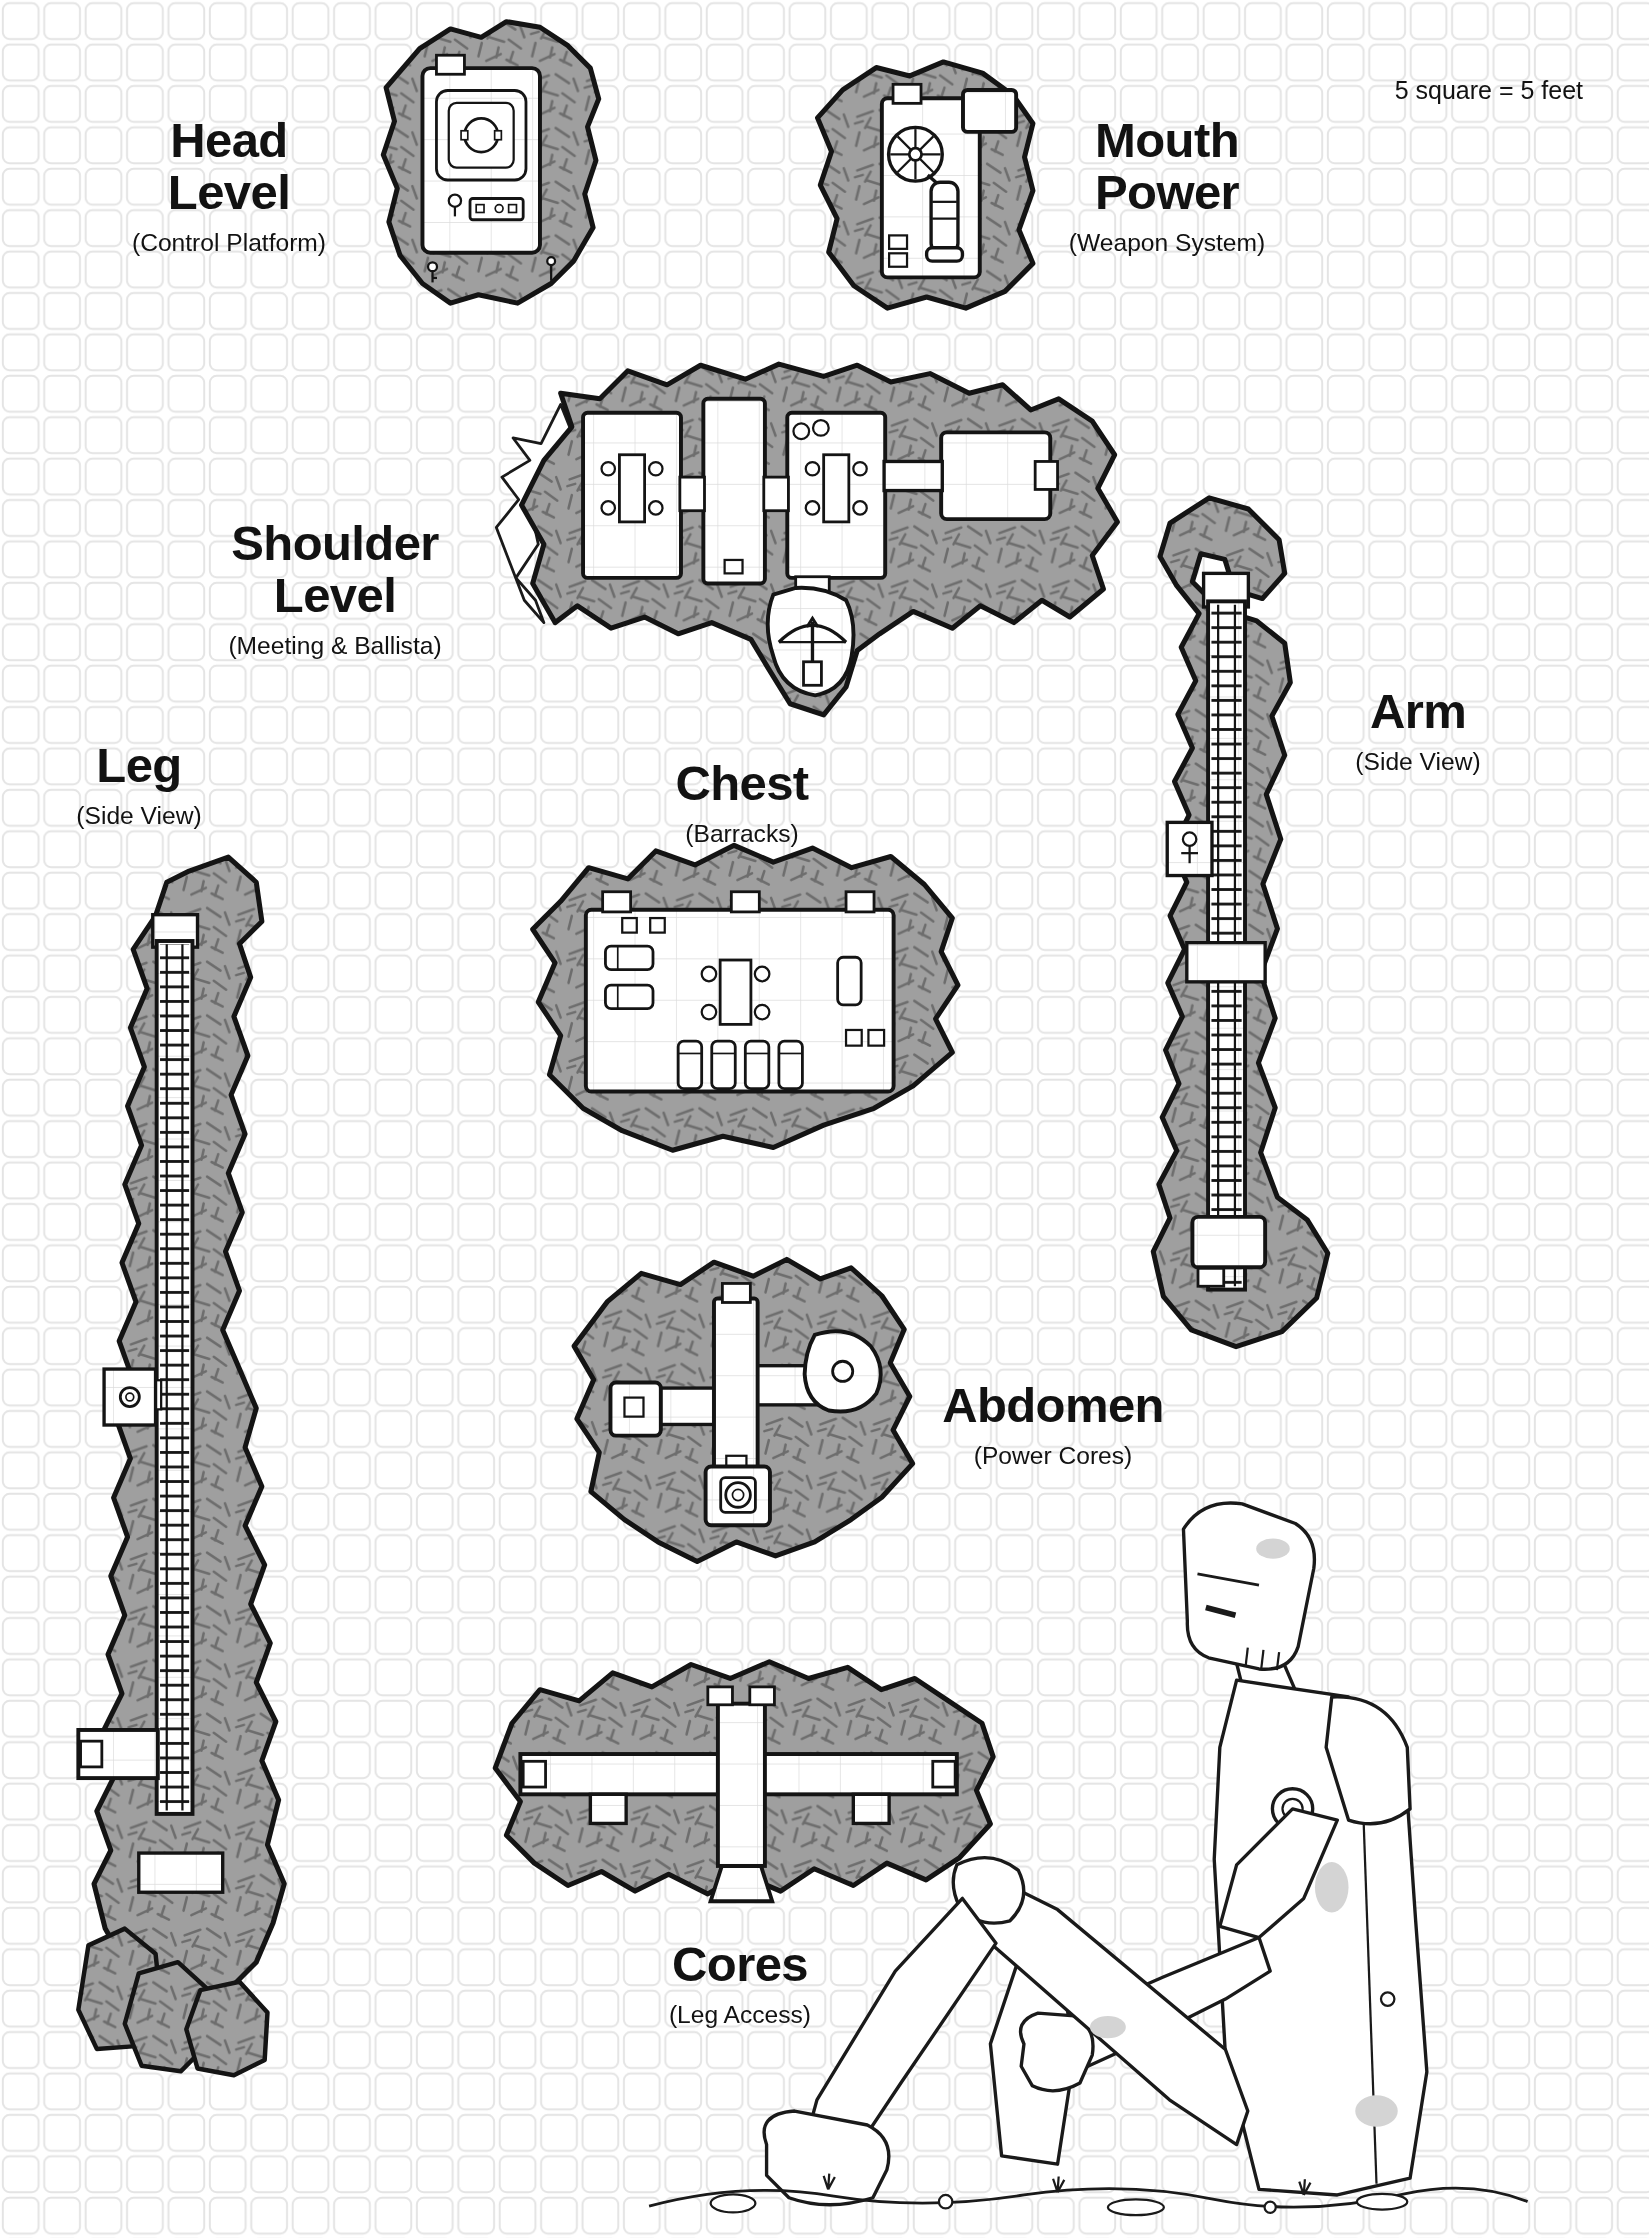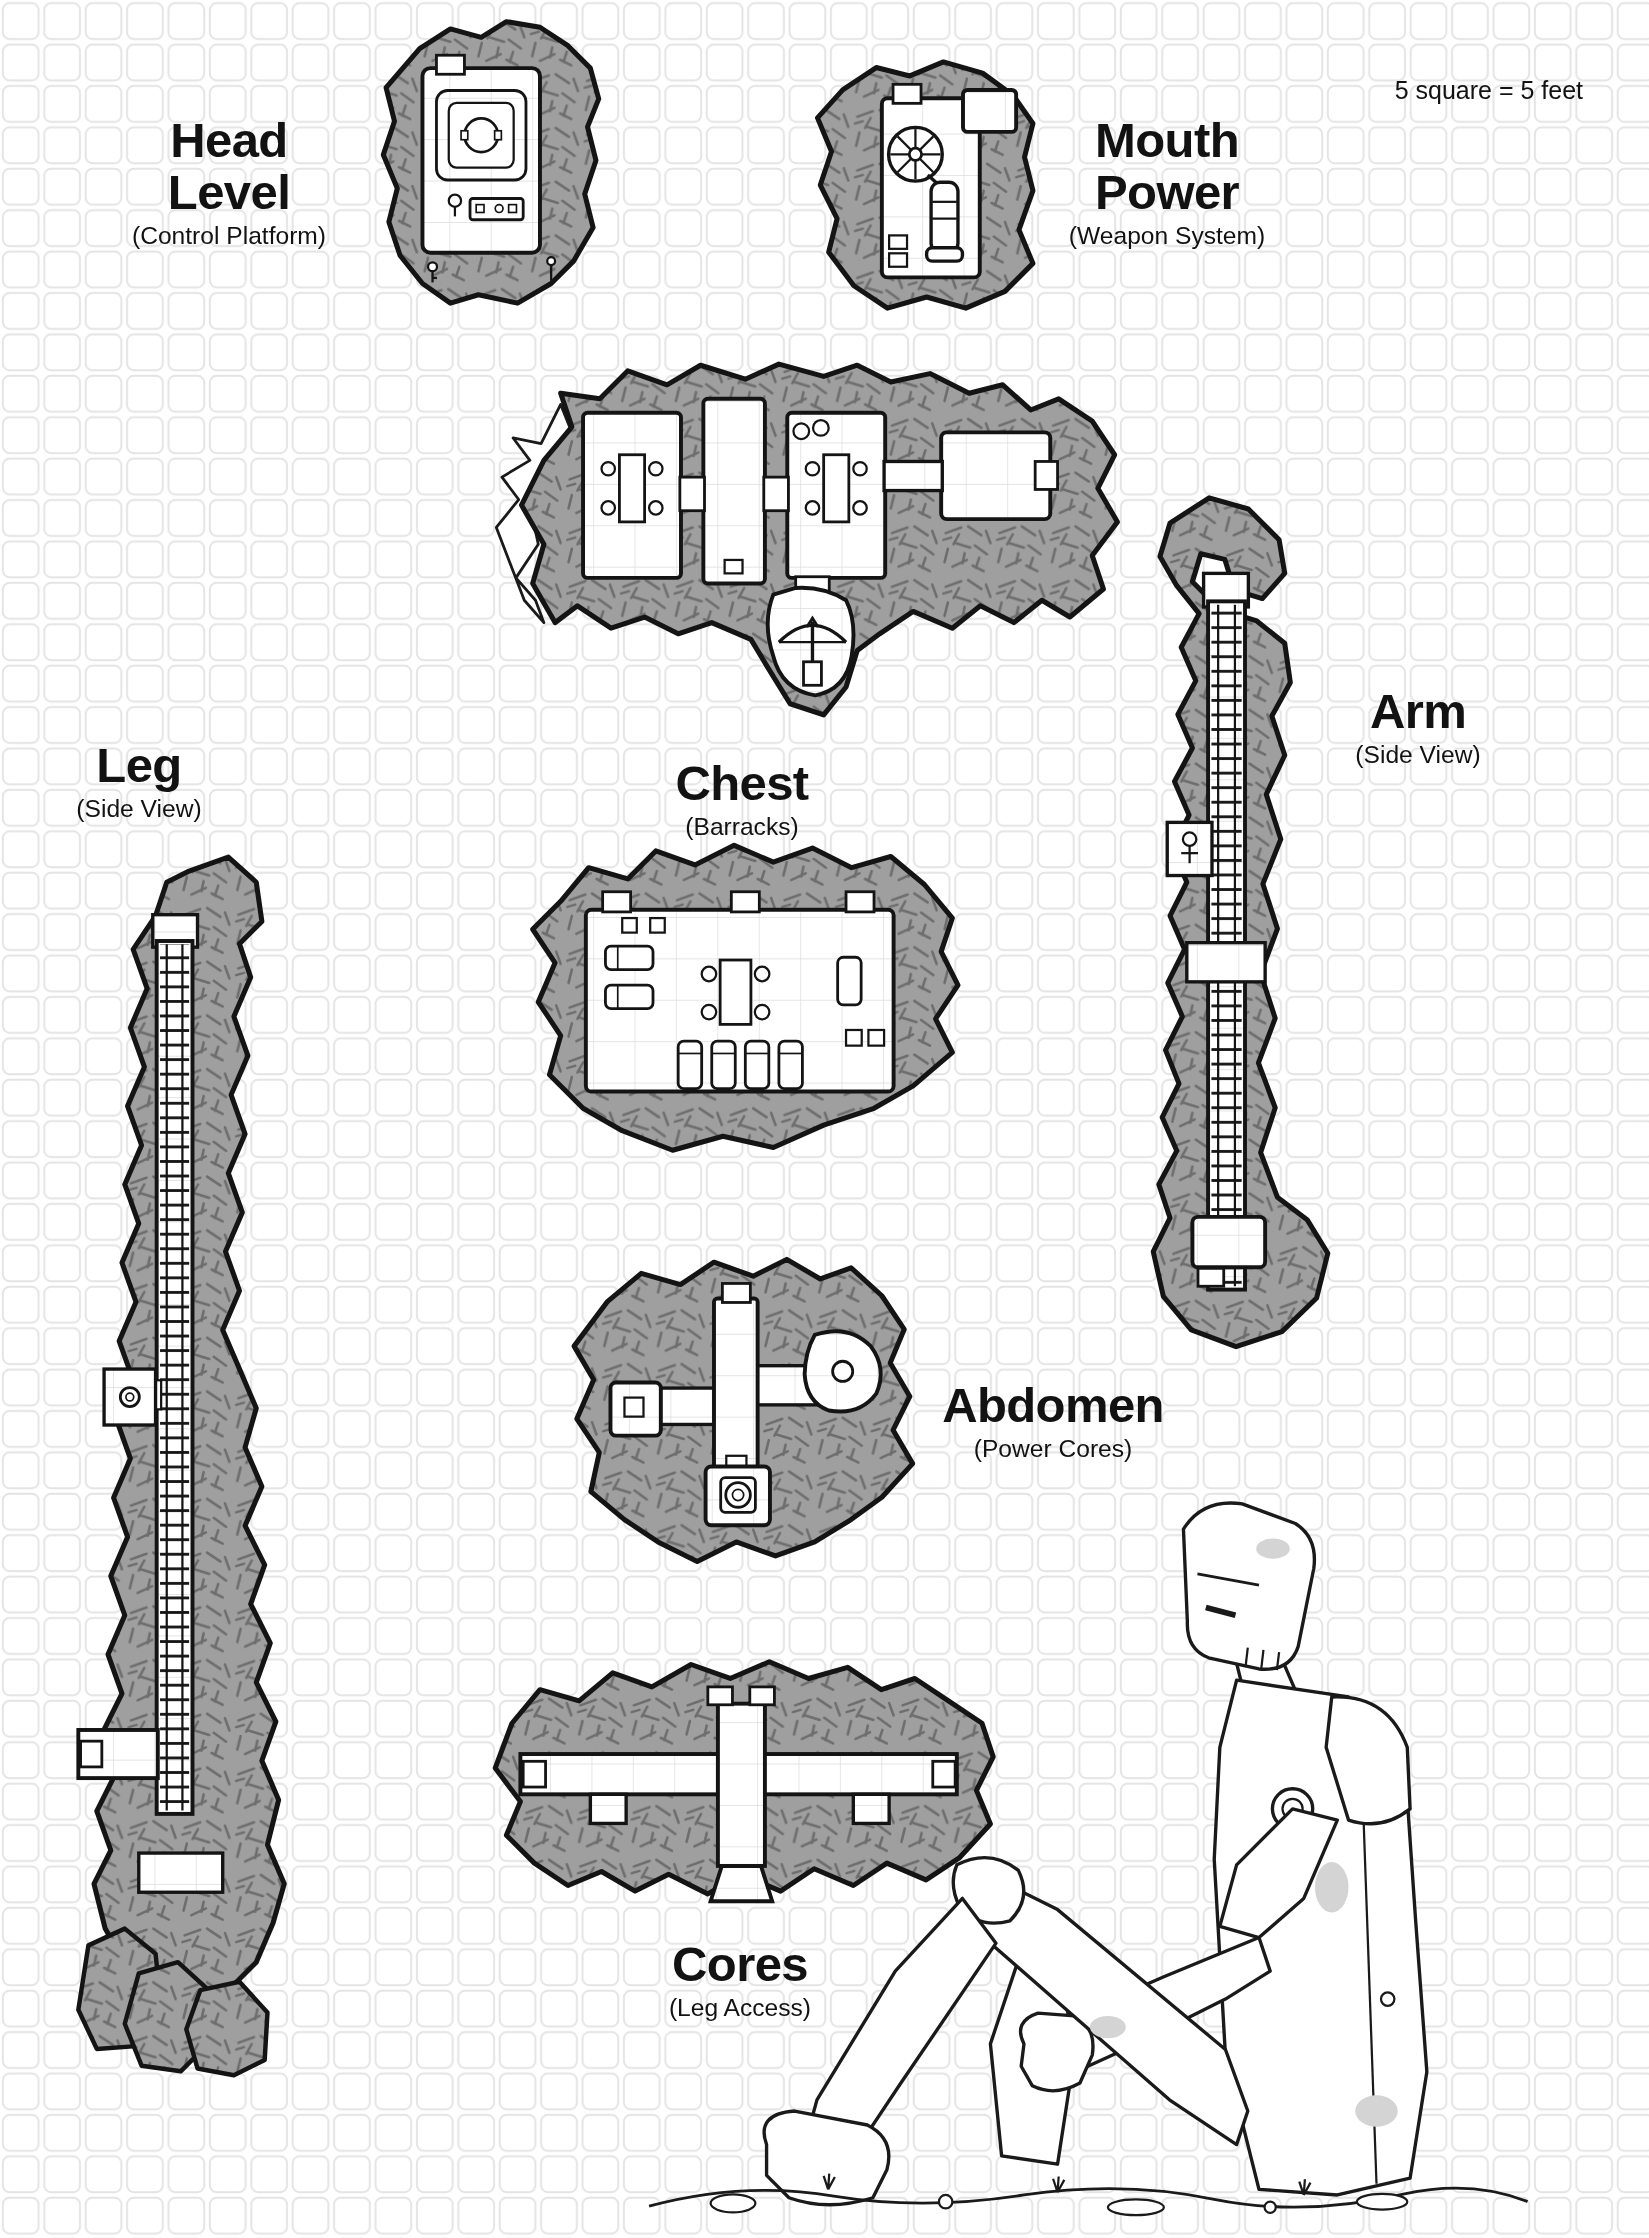--- a/index.html
+++ b/index.html
@@ -1,21 +1,21 @@
 <!DOCTYPE html>
 <html style="font-size:9px"><head>
 <meta charset="utf-8">
 <style>
   html,body{margin:0;padding:0;background:#ffffff;}
   body{width:1649px;height:2239px;font-family:"Liberation Sans",sans-serif;}
   #canvas{position:relative;width:1649px;height:2239px;overflow:hidden;background:#ffffff;}
   #map{position:absolute;left:0;top:0;z-index:1;}
   .label{position:absolute;transform:translateX(-50%);text-align:center;color:#121212;z-index:2;width:max-content;}
   .label .t{font-size:49px;font-weight:600;line-height:1.06;letter-spacing:-0.6px;}
-  .label .s{font-size:24.6px;font-weight:400;margin-top:3px;white-space:nowrap;position:relative;left:50%;transform:translateX(-50%);width:max-content;}
+  .label .s{font-size:24.6px;font-weight:400;margin-top:10px;white-space:nowrap;position:relative;left:50%;transform:translateX(-50%);width:max-content;}
   .label.w2{width:196px;}
   .label.w3{width:269px;}
   #scale-note{position:absolute;top:76px;right:66px;font-size:25px;font-weight:500;color:#121212;z-index:2;}
 </style>
 </head>
 <body>
 
 <div id="canvas">
 
   <svg id="map" width="1649" height="2239" viewBox="0 0 2947 4000">
@@ -297,20 +297,24 @@
   <div class="label w2" style="left:229px;top:115px;">
     <div class="t">Head Level</div>
     <div class="s">(Control Platform)</div>
   </div>
 
   <div class="label w2" style="left:1167px;top:115px;">
     <div class="t">Mouth Power</div>
     <div class="s">(Weapon System)</div>
   </div>
 
+  <div class="label w3" style="left:335px;top:518px;">
+    <div class="t">Shoulder Level</div>
+    <div class="s">(Meeting &amp; Ballista)</div>
+  </div>
 
   <div class="label" style="left:742px;top:758px;">
     <div class="t">Chest</div>
     <div class="s">(Barracks)</div>
   </div>
 
   <div class="label" style="left:1418px;top:686px;">
     <div class="t">Arm</div>
     <div class="s">(Side View)</div>
   </div>

